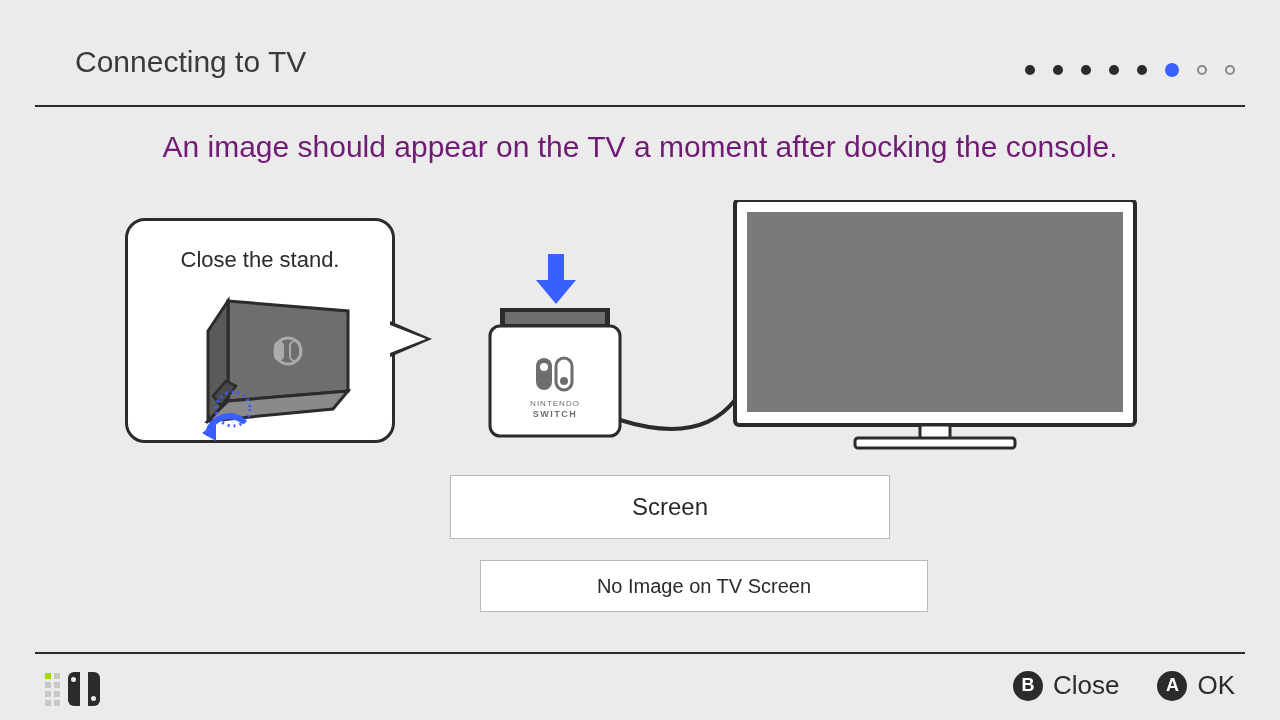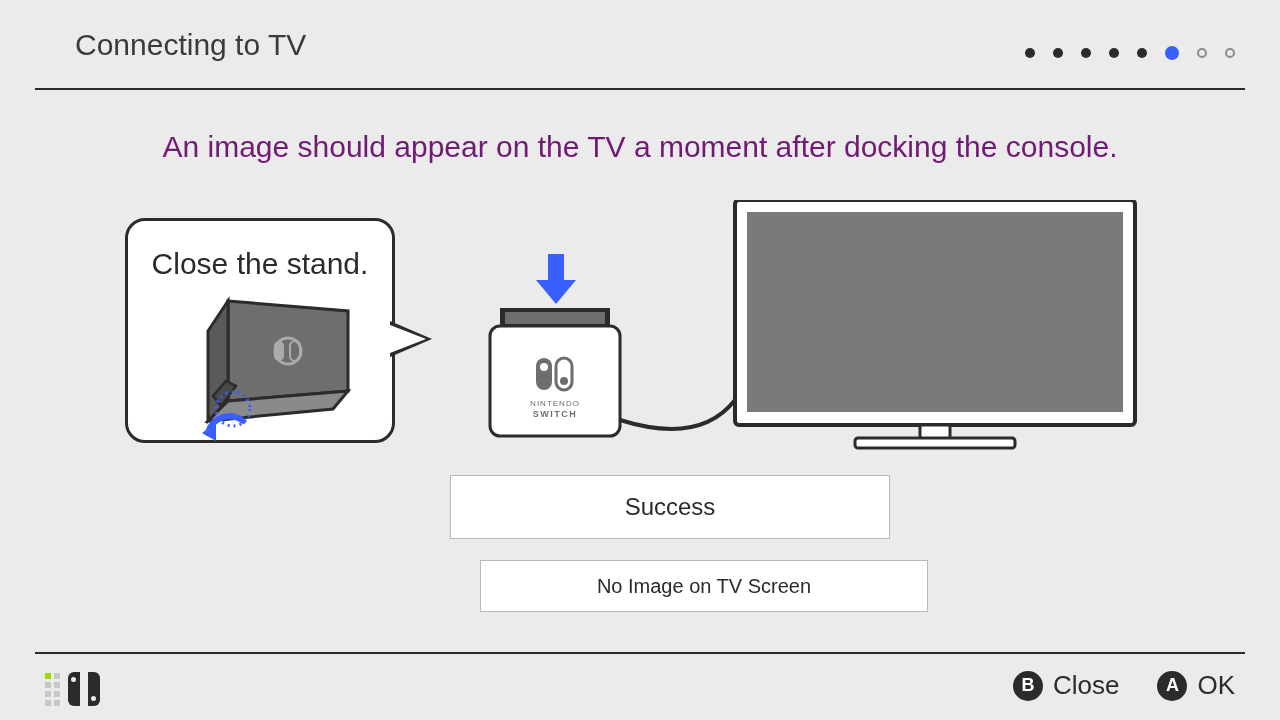--- a/index.html
+++ b/index.html
@@ -10,21 +10,21 @@
     color: #2b2b2b;
     position: relative;
   }
 
   
   .header {
     position: absolute;
     top: 0; left: 0; right: 0;
     height: 90px;
     border-bottom: 2px solid #2b2b2b;
-    margin: 0 35px;
+    margin: 17px 35px;
   }
   .title {
     position: absolute;
     left: 40px; top: 28px;
     font-size: 30px;
     color: #3a3a3a;
   }
   .progress {
     position: absolute;
     right: 10px; top: 46px;
@@ -62,21 +62,21 @@
     left: 125px; top: 18px;
     width: 270px; height: 225px;
     background: #fff;
     border: 3px solid #2b2b2b;
     border-radius: 20px;
   }
   .tip-text {
     position: absolute;
     top: 26px; left: 0; right: 0;
     text-align: center;
-    font-size: 30px;
+    font-size: 22px;
     color: #2b2b2b;
   }
   .tip-tail {
     position: absolute;
     right: -40px; top: 100px;
     width: 0; height: 0;
     border-left: 42px solid #2b2b2b;
     border-top: 18px solid transparent;
     border-bottom: 18px solid transparent;
   }
@@ -234,21 +234,21 @@
       <rect x="12" y="12" width="376" height="200" fill="#7a7a7a"></rect>
 
       <rect x="185" y="225" width="30" height="14" fill="#fff" stroke="#2b2b2b" stroke-width="3"></rect>
 
       <rect x="120" y="238" width="160" height="10" rx="3" fill="#fff" stroke="#2b2b2b" stroke-width="3"></rect>
     </g>
   </svg>
 </div>
 
 <div class="btn success">
-  <span>Success</span>
+  <span>Screen</span>
 </div>
 <div class="btn noimg">
   <span>No Image on TV Screen</span>
 </div>
 
 <div class="footer">
   <div class="joycon-ind">
     <div class="ind-dots">
       <span class="on"></span>
         <span></span>

